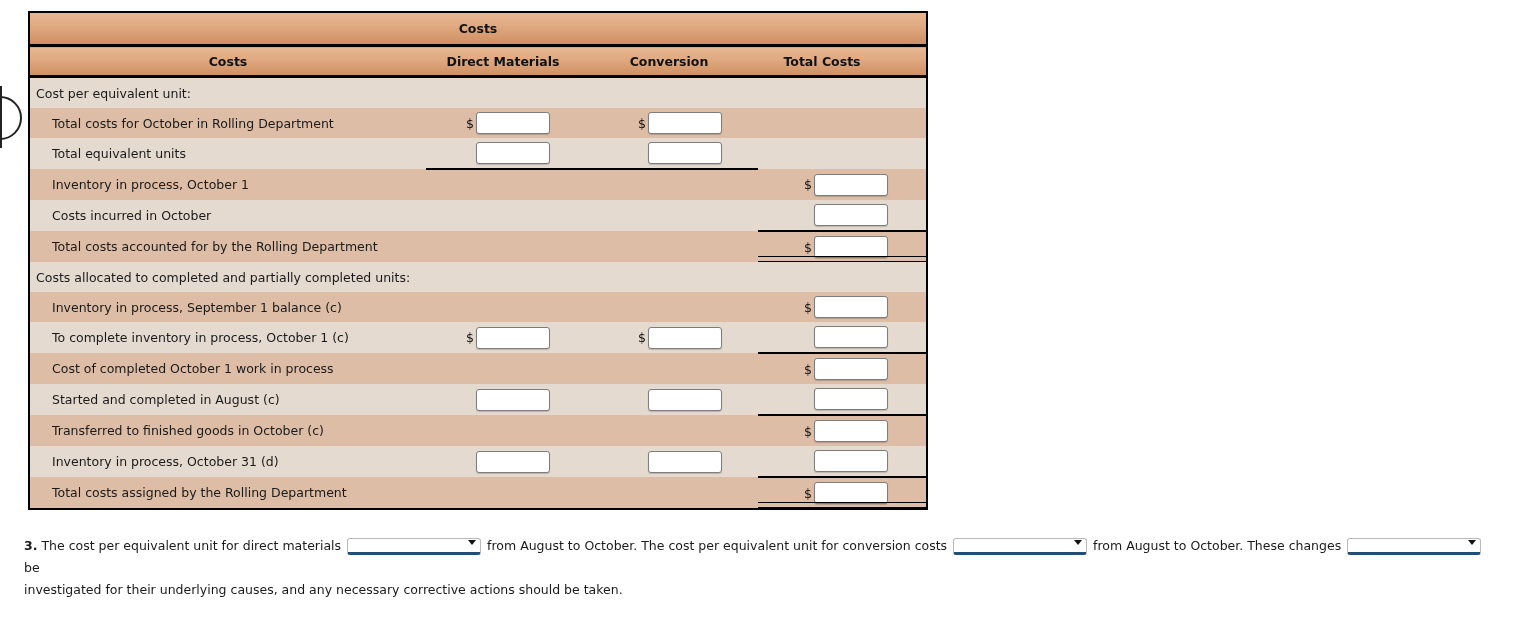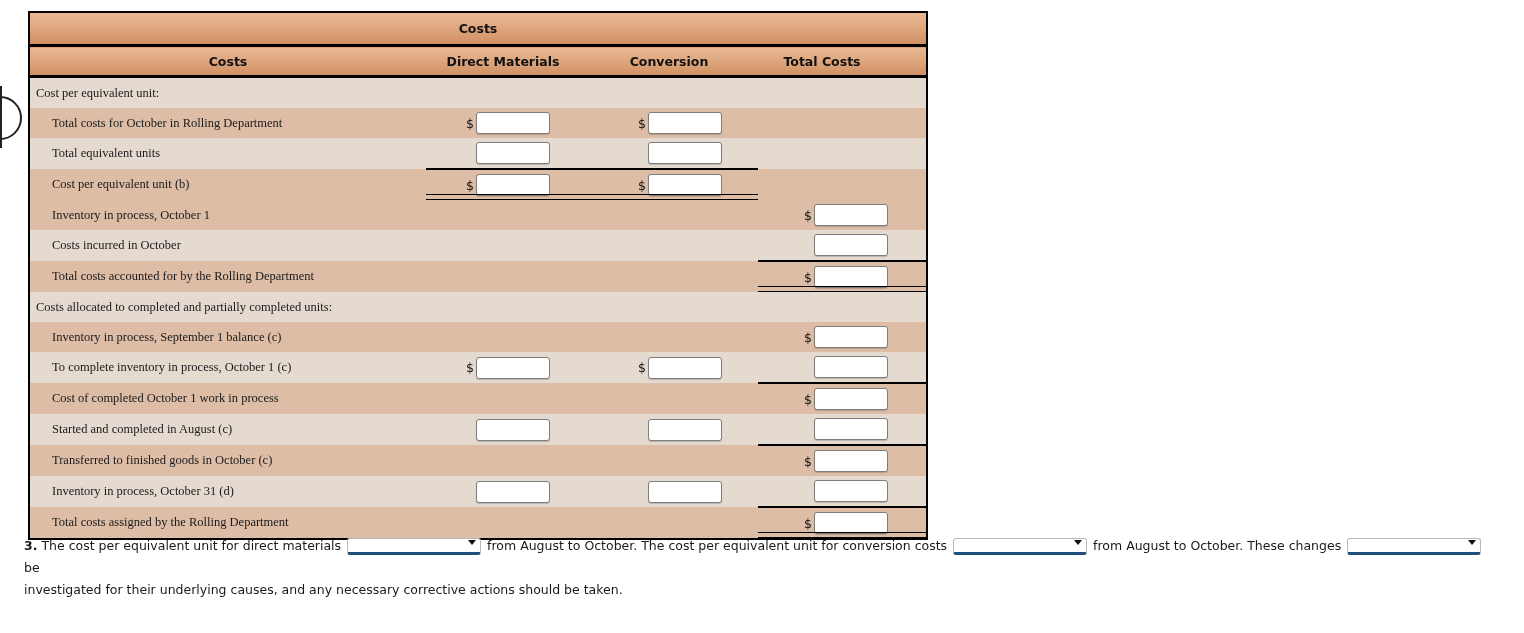--- a/index.html
+++ b/index.html
@@ -85,21 +85,21 @@
   
   tbody td {
     padding: 0;
     height: 30px;
     vertical-align: middle;
     font-size: 12.5px;
   }
   tr.light td { background: #e5dad0; }
   tr.dark  td { background: #ddbda6; }
 
-  td.label        { padding-left: 6px;  white-space: nowrap; font-family: Liberation Serif, serif; }
+  td.label        { padding-left: 6px;  white-space: nowrap; }
   td.label.indent { padding-left: 22px; margin-top: 22px; }
 
   
   td.cell {
     text-align: right;
   }
   .fieldwrap {
     display: inline-flex;
     align-items: center;
     justify-content: flex-end;
@@ -236,32 +236,20 @@
               <span class="dollar blank">$</span>
               <input type="text" class="amt" style="">
             </span></td>
           <td class="cell col-cv underline-1"><span class="fieldwrap">
               <span class="dollar blank">$</span>
               <input type="text" class="amt" style="">
             </span></td>
           <td class="cell col-tc"></td>
         </tr>
         <tr class="dark">
-          <td class="label indent">Cost per equivalent unit (b)</td>
-          <td class="cell col-dm rule-double"><span class="fieldwrap">
-              <span class="dollar">$</span>
-              <input type="text" class="amt" style="">
-            </span></td>
-          <td class="cell col-cv rule-double"><span class="fieldwrap">
-              <span class="dollar">$</span>
-              <input type="text" class="amt" style="">
-            </span></td>
-          <td class="cell col-tc"></td>
-        </tr>
-        <tr class="dark">
           <td class="label indent">Inventory in process, October 1</td>
           <td class="cell col-dm"></td>
           <td class="cell col-cv"></td>
           <td class="cell col-tc"><span class="fieldwrap">
               <span class="dollar">$</span>
               <input type="text" class="amt" style="">
             </span></td>
         </tr>
         <tr class="light">
           <td class="label indent">Costs incurred in October</td>

